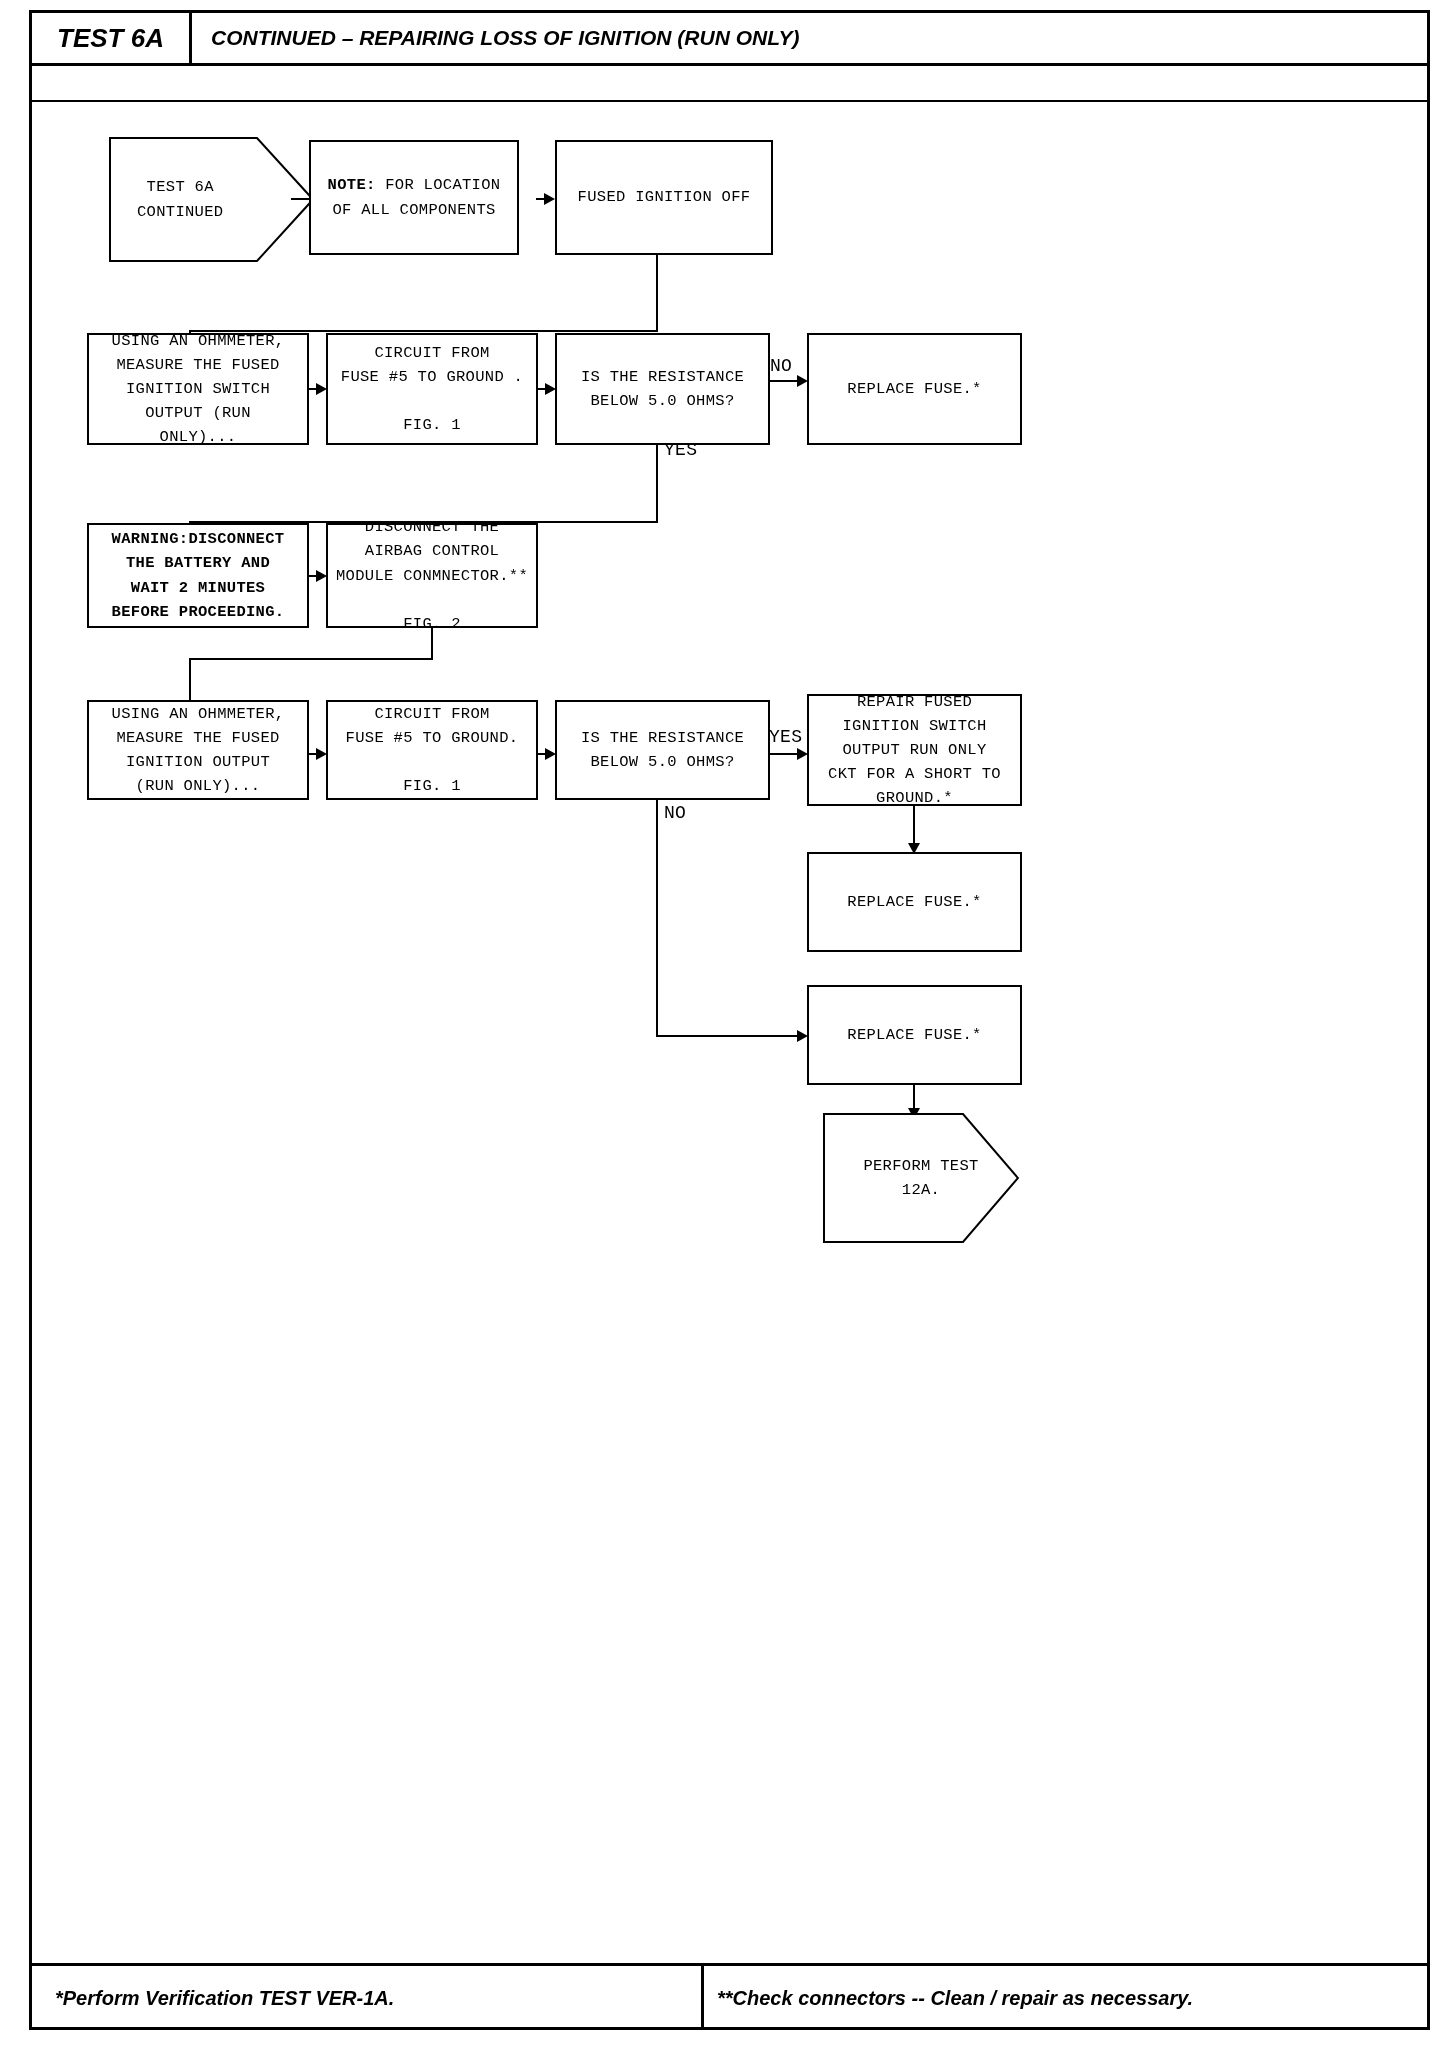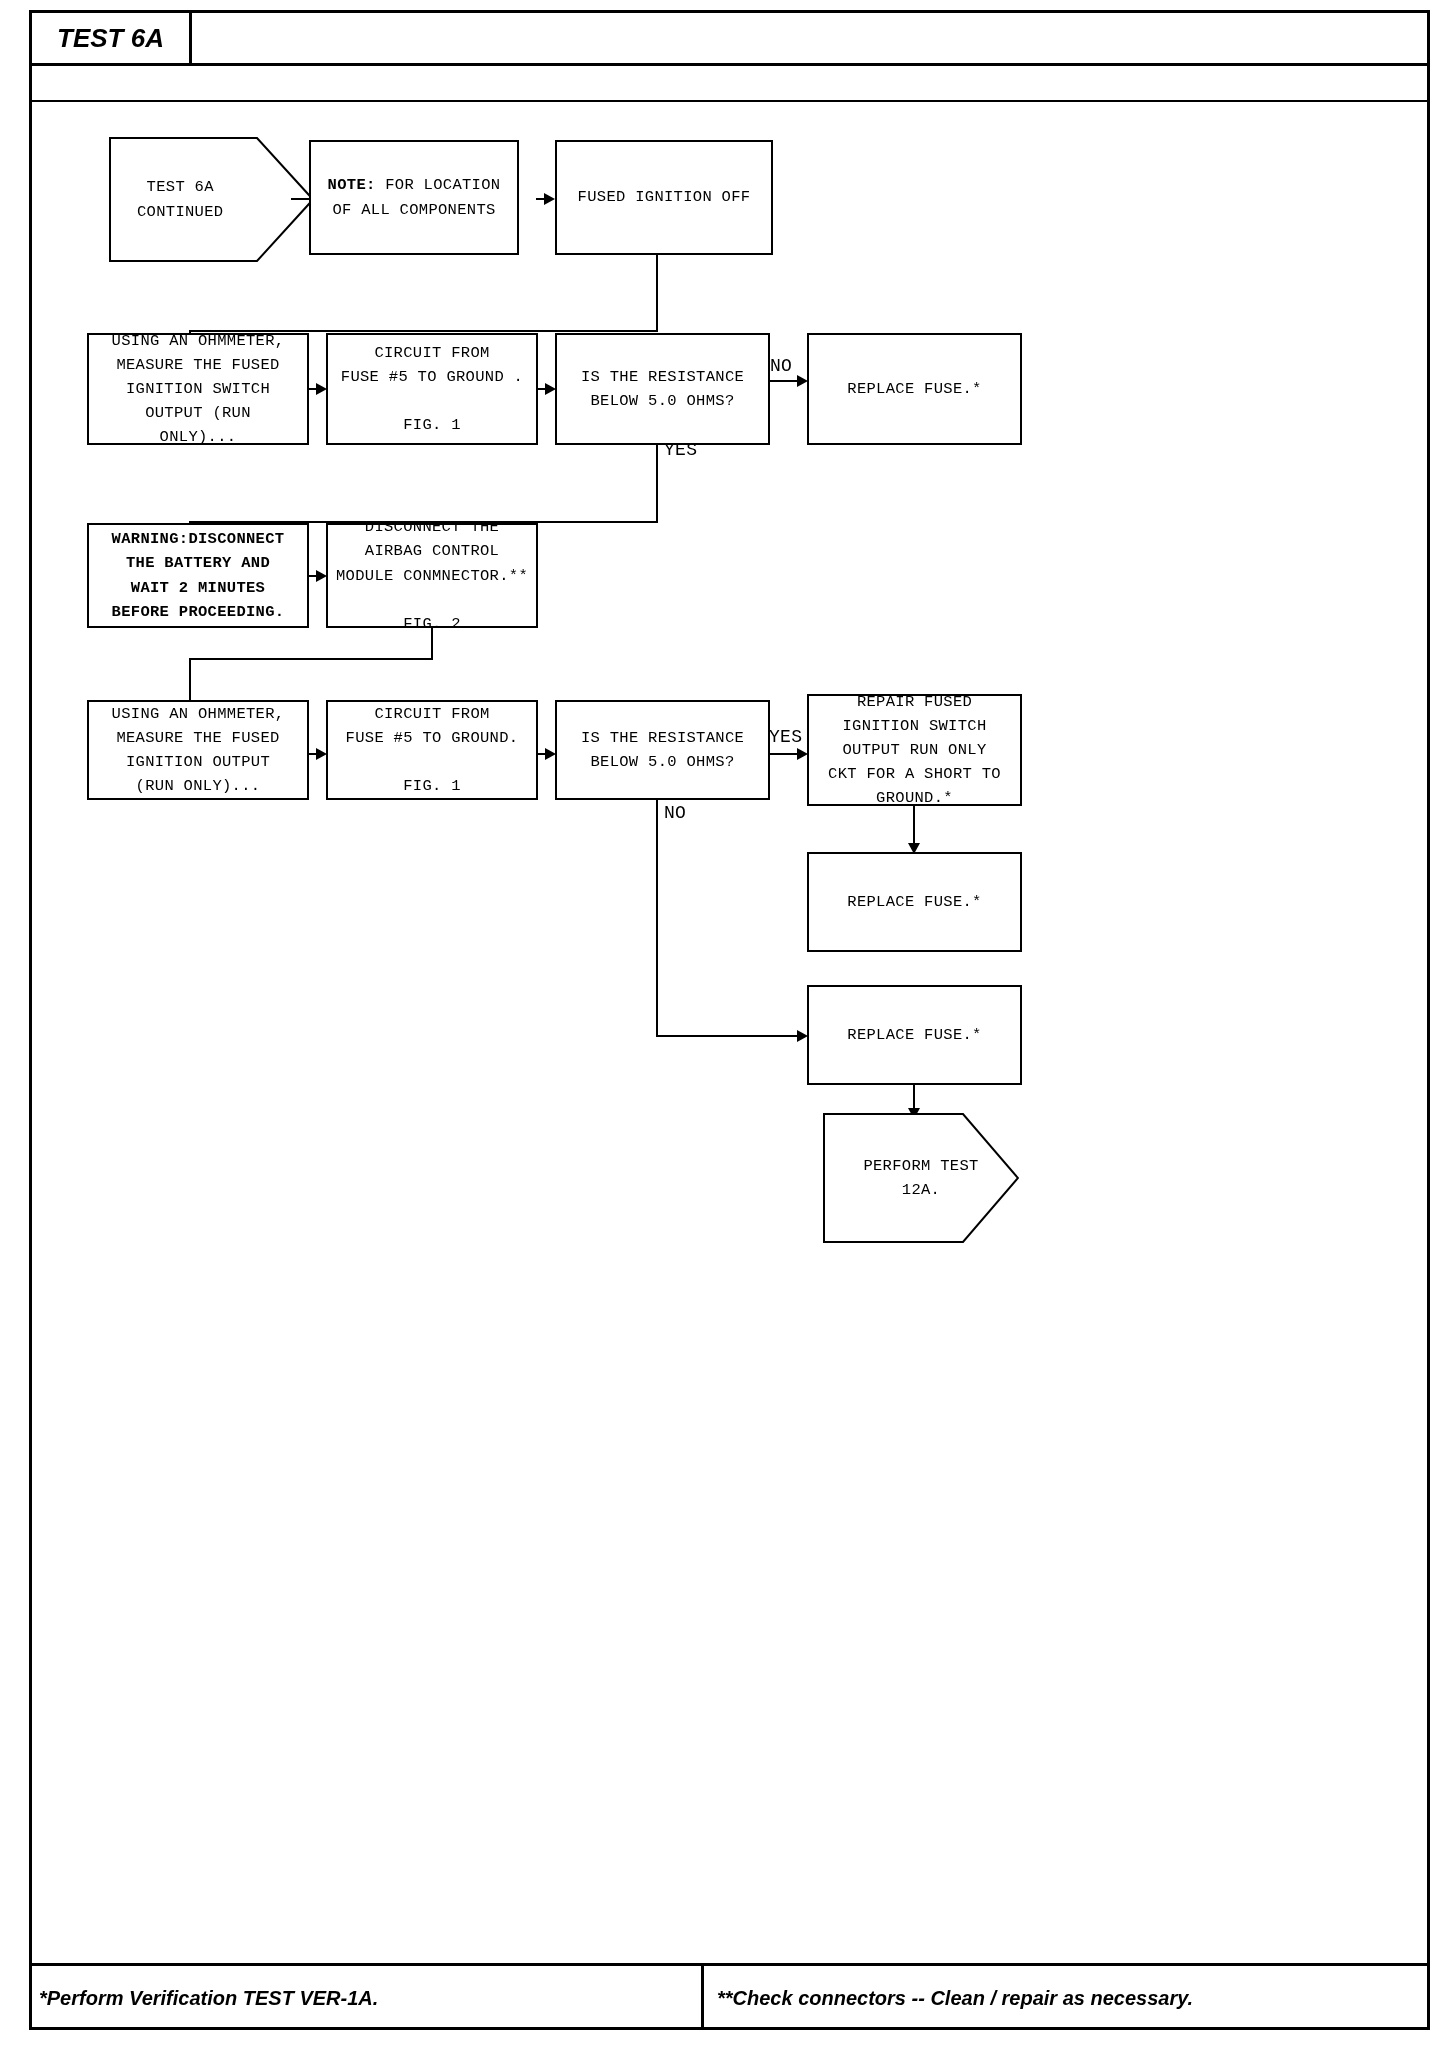--- a/index.html
+++ b/index.html
@@ -204,20 +204,23 @@
 <body>
 
 <div id="page">
 
   <div class="page-border"></div>
 
   <div class="header-band"></div>
   <div class="test-tag">
     <span>TEST 6A</span>
   </div>
+  <div class="header-title">
+    <span>CONTINUED – REPAIRING LOSS OF IGNITION (RUN ONLY)</span>
+  </div>
   <div class="header-rule2"></div>
 
   <div class="pent start" style="left:98px; top:137px; width:205px; height:125px;">
     <svg width="205" height="125" viewBox="0 0 205 125">
       <polygon points="1,1 148,1 204,62.5 148,124 1,124" fill="#ffffff" stroke="#000000" stroke-width="2"></polygon>
     </svg>
     <div class="plabel">
       <span>TEST 6A
 CONTINUED</span>
     </div>
@@ -367,20 +370,20 @@
       <polygon points="1,1 140,1 195,65 140,129 1,129" fill="#ffffff" stroke="#000000" stroke-width="2"></polygon>
     </svg>
     <div class="plabel" style="padding-right:42px;">
       <span>PERFORM TEST
 12A.</span>
     </div>
   </div>
 
   <div class="footer-band"></div>
   <div class="footer-div"></div>
-  <div class="footer-cell" style="left:28px;">
+  <div class="footer-cell" style="left:44px;">
     <span>*Perform Verification TEST VER-1A.</span>
   </div>
   <div class="footer-cell" style="left:706px;">
     <span>**Check connectors -- Clean / repair as necessary.</span>
   </div>
 
 </div>
 
 </body></html>

